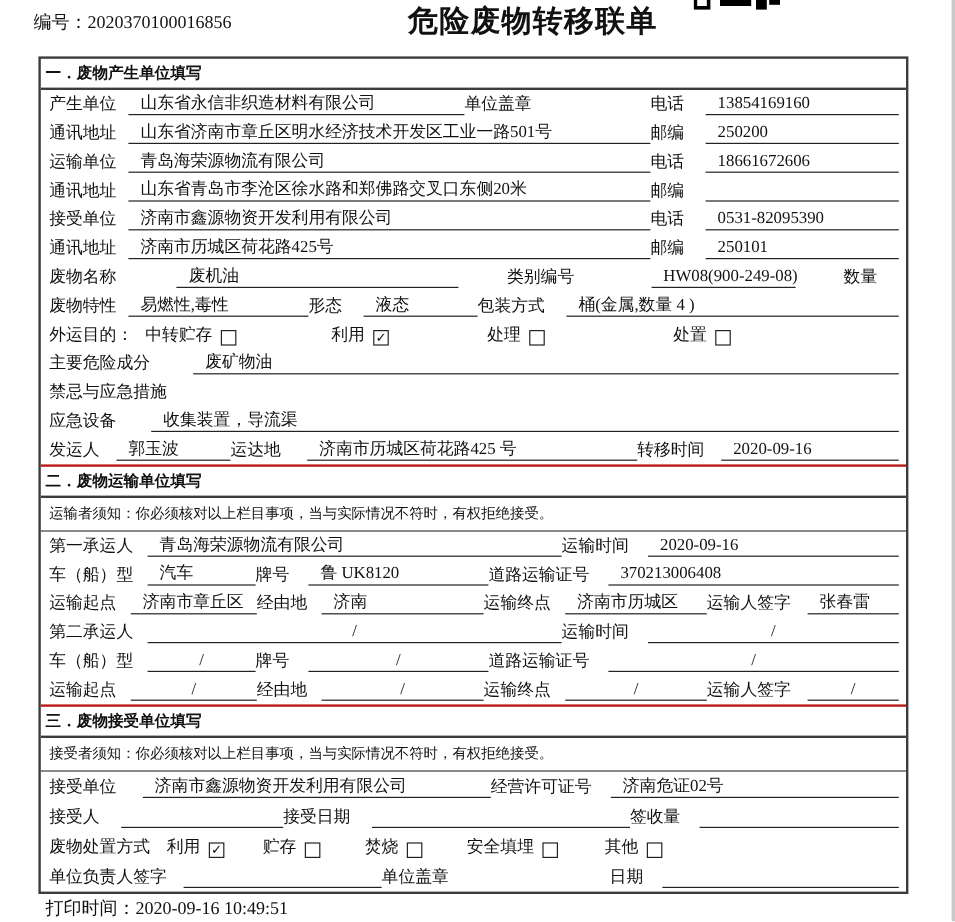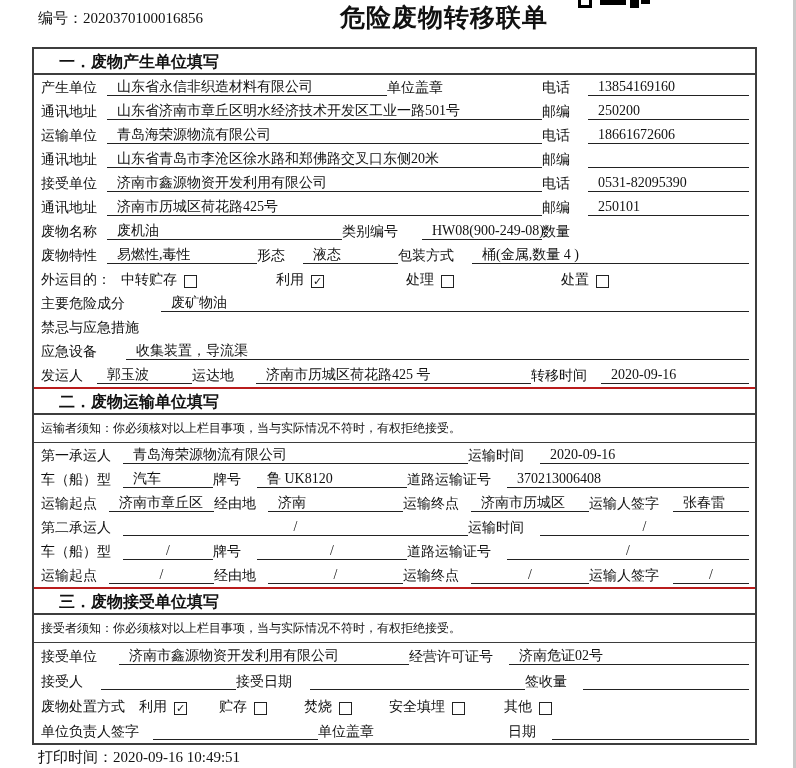--- a/index.html
+++ b/index.html
@@ -7,35 +7,35 @@
        font-family:"Liberation Serif",serif;color:#111;}
   .page{position:relative;width:796px;height:768px;background:#fff;}
   .edge{position:absolute;right:0;top:0;width:3px;height:768px;background:#c9c9c9;}
   .qr{position:absolute;left:578px;top:0;width:74px;height:10px;overflow:hidden;}
   .qr span{position:absolute;background:#000;}
   .qr .b1{left:0;top:-3px;width:14px;height:11px;background:#fff;border:3px solid #000;box-sizing:border-box;}
   .qr .b2{left:22px;top:0;width:26px;height:5px;}
   .qr .b3{left:52px;top:0;width:9px;height:8px;}
   .qr .b4{left:63px;top:0;width:9px;height:4px;}
   .hdr{position:absolute;left:0;top:0;width:100%;height:47px;}
-  .serial{position:absolute;left:38px;top:9px;font-size:15px;white-space:nowrap;}
+  .serial{position:absolute;left:28px;top:9px;font-size:15px;white-space:nowrap;}
   .title{position:absolute;left:0;top:1px;width:100%;text-align:center;
          transform:translateX(46px);font-family:"Liberation Sans",sans-serif;
          font-weight:bold;font-size:25px;letter-spacing:1px;}
   .box{position:absolute;left:32px;top:47px;width:725px;height:698px;
        border:2px solid #3d3d3d;box-sizing:border-box;background:#fff;overflow:hidden;}
   .section{box-sizing:border-box;}
   .section.s2,.section.s3{border-top:2px solid #b91c1c;}
   .sec-title{height:26px;line-height:25px;border-bottom:2px solid #3d3d3d;
-             font-family:Liberation Serif, serif;font-weight:bold;
-             font-size:16px;padding-left:25px;box-sizing:border-box;}
+             font-family:Liberation Mono, monospace;font-weight:bold;
+             font-size:13px;padding-left:4px;box-sizing:border-box;}
   .note-row{height:28px;line-height:27px;border-bottom:1.5px solid #3d3d3d;
             padding-left:7px;font-size:12px;box-sizing:border-box;white-space:nowrap;}
   .row{display:flex;align-items:flex-end;height:24px;padding:0 6px 3px 7px;
-       box-sizing:border-box;font-size:14px;}
+       box-sizing:border-box;font-size:14px;justify-content:space-between;}
   .s3 .row{height:25px;}
   .lab{flex:0 0 auto;line-height:1.05;white-space:nowrap;box-sizing:border-box;}
   .val{border-bottom:1px solid #222;line-height:1.05;padding-left:10px;
        white-space:nowrap;box-sizing:border-box;min-height:15px;}
   .val.ctr{text-align:center;padding-left:0;}
   .cg{display:flex;align-items:flex-end;flex:0 1 auto;box-sizing:border-box;}
   .ct{line-height:1.05;margin-right:7px;white-space:nowrap;}
   .cb{width:13px;height:13px;border:1px solid #222;box-sizing:border-box;
       font-size:11px;line-height:11px;text-align:center;flex:0 0 auto;
       font-family:"DejaVu Sans",sans-serif;}

